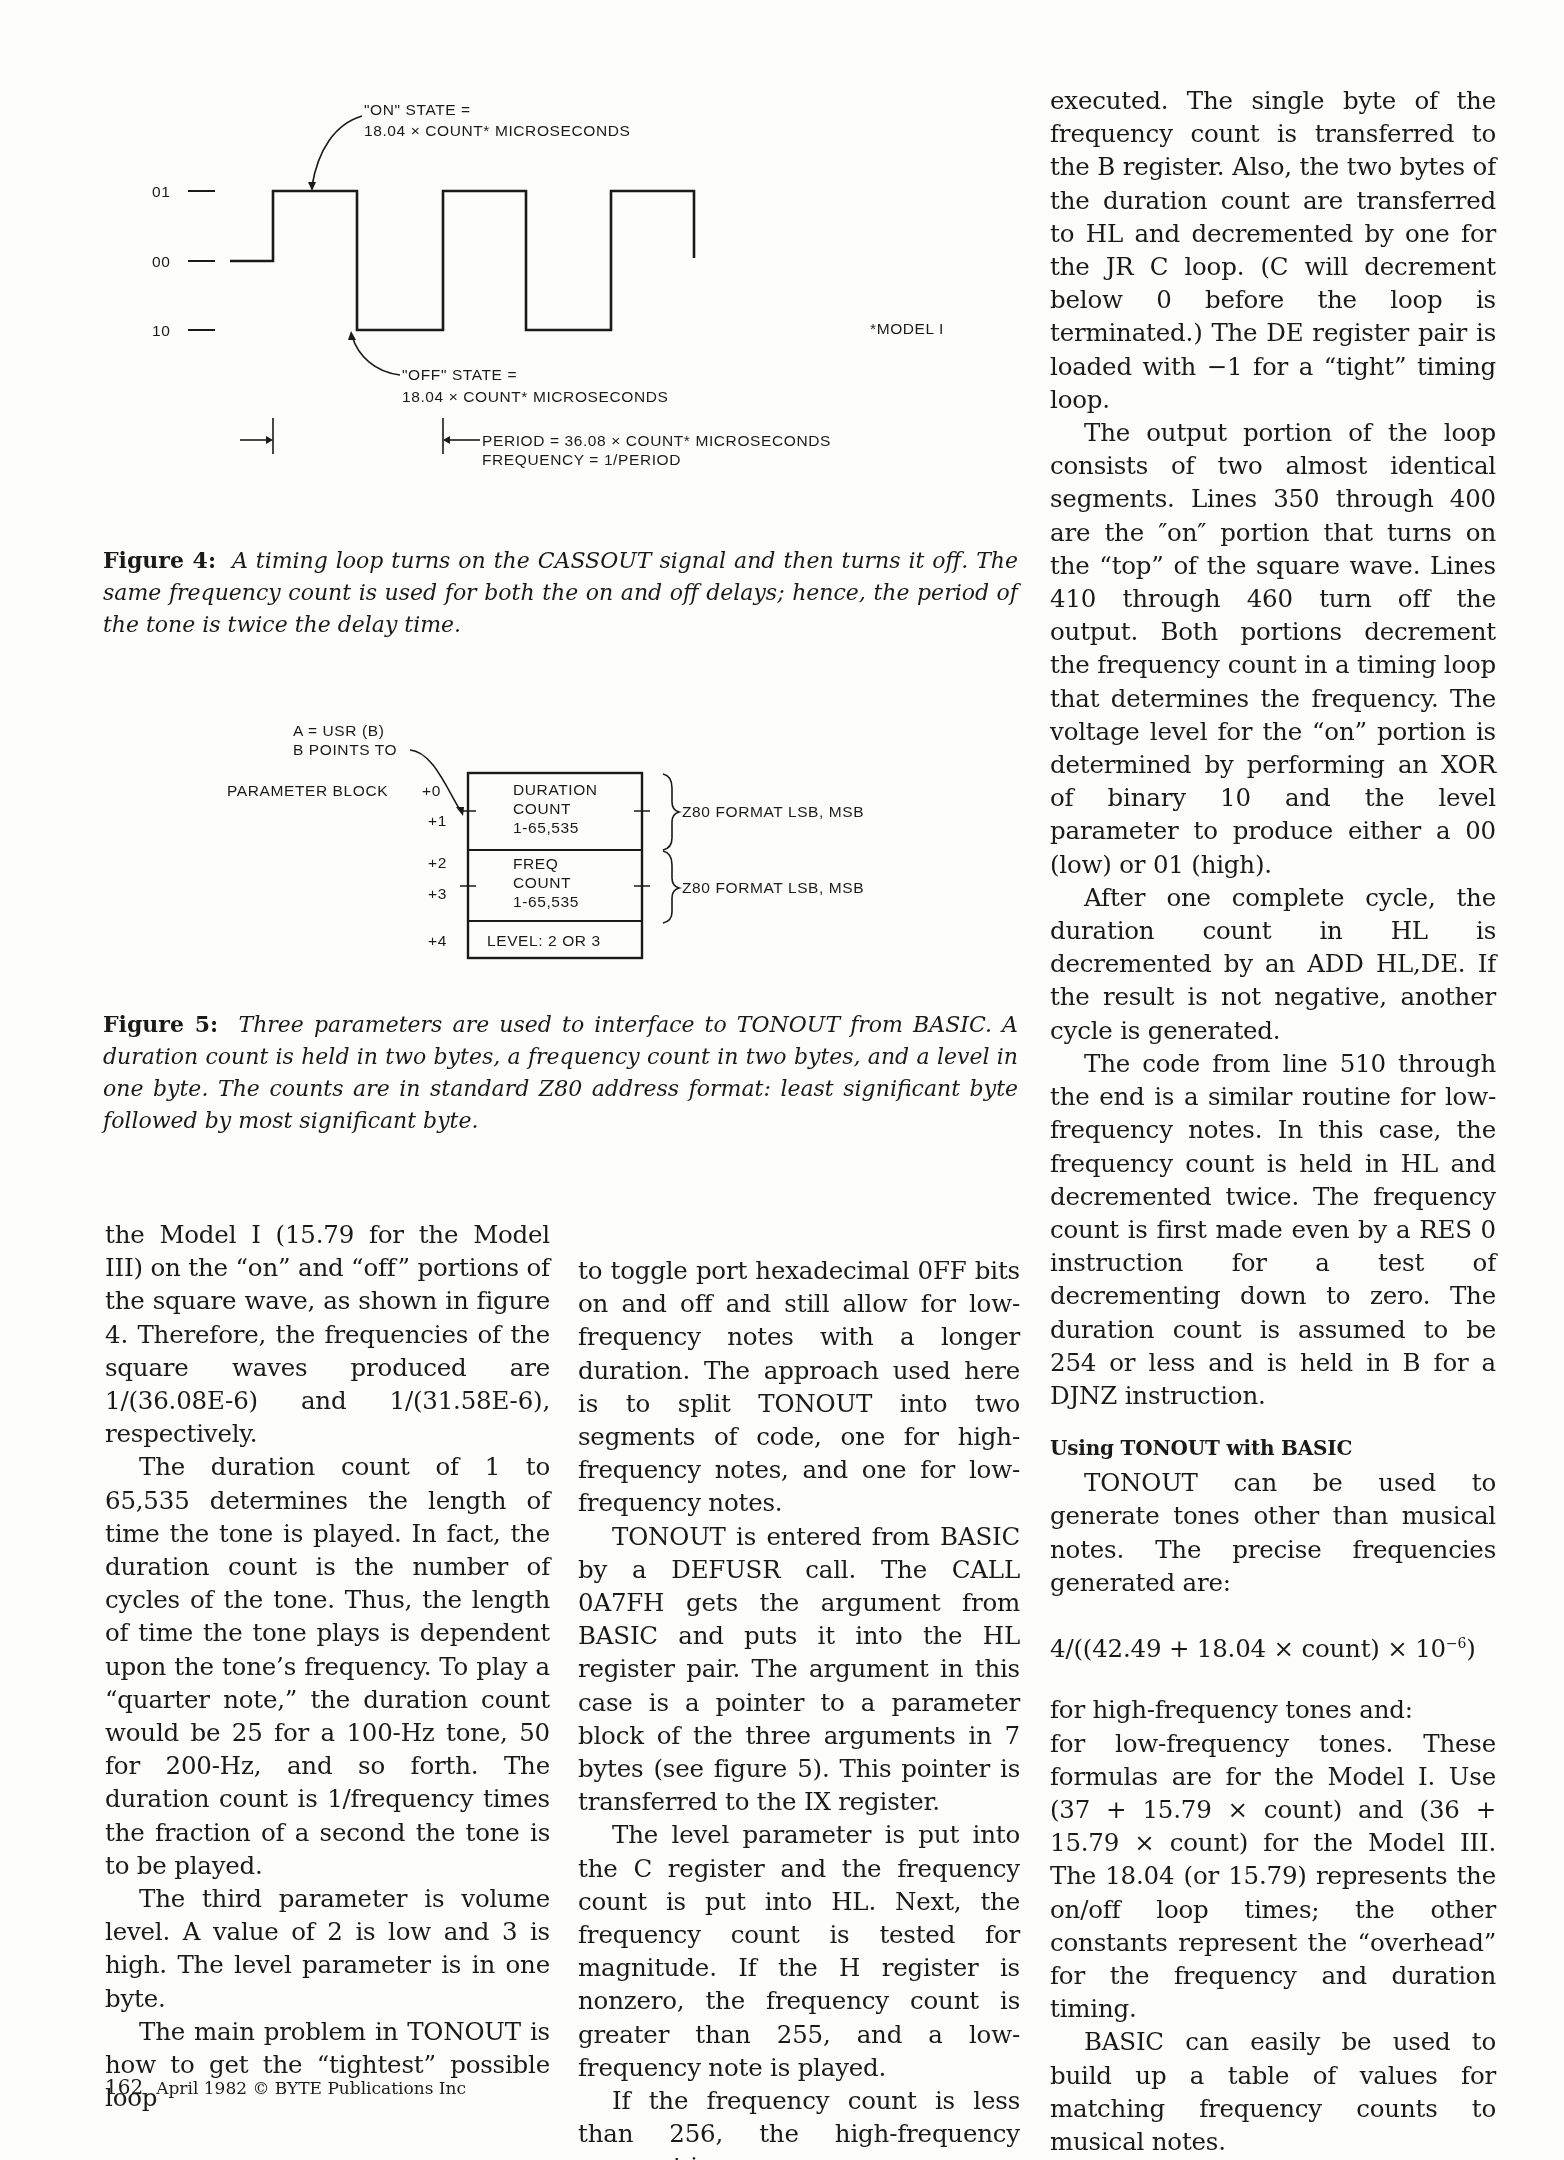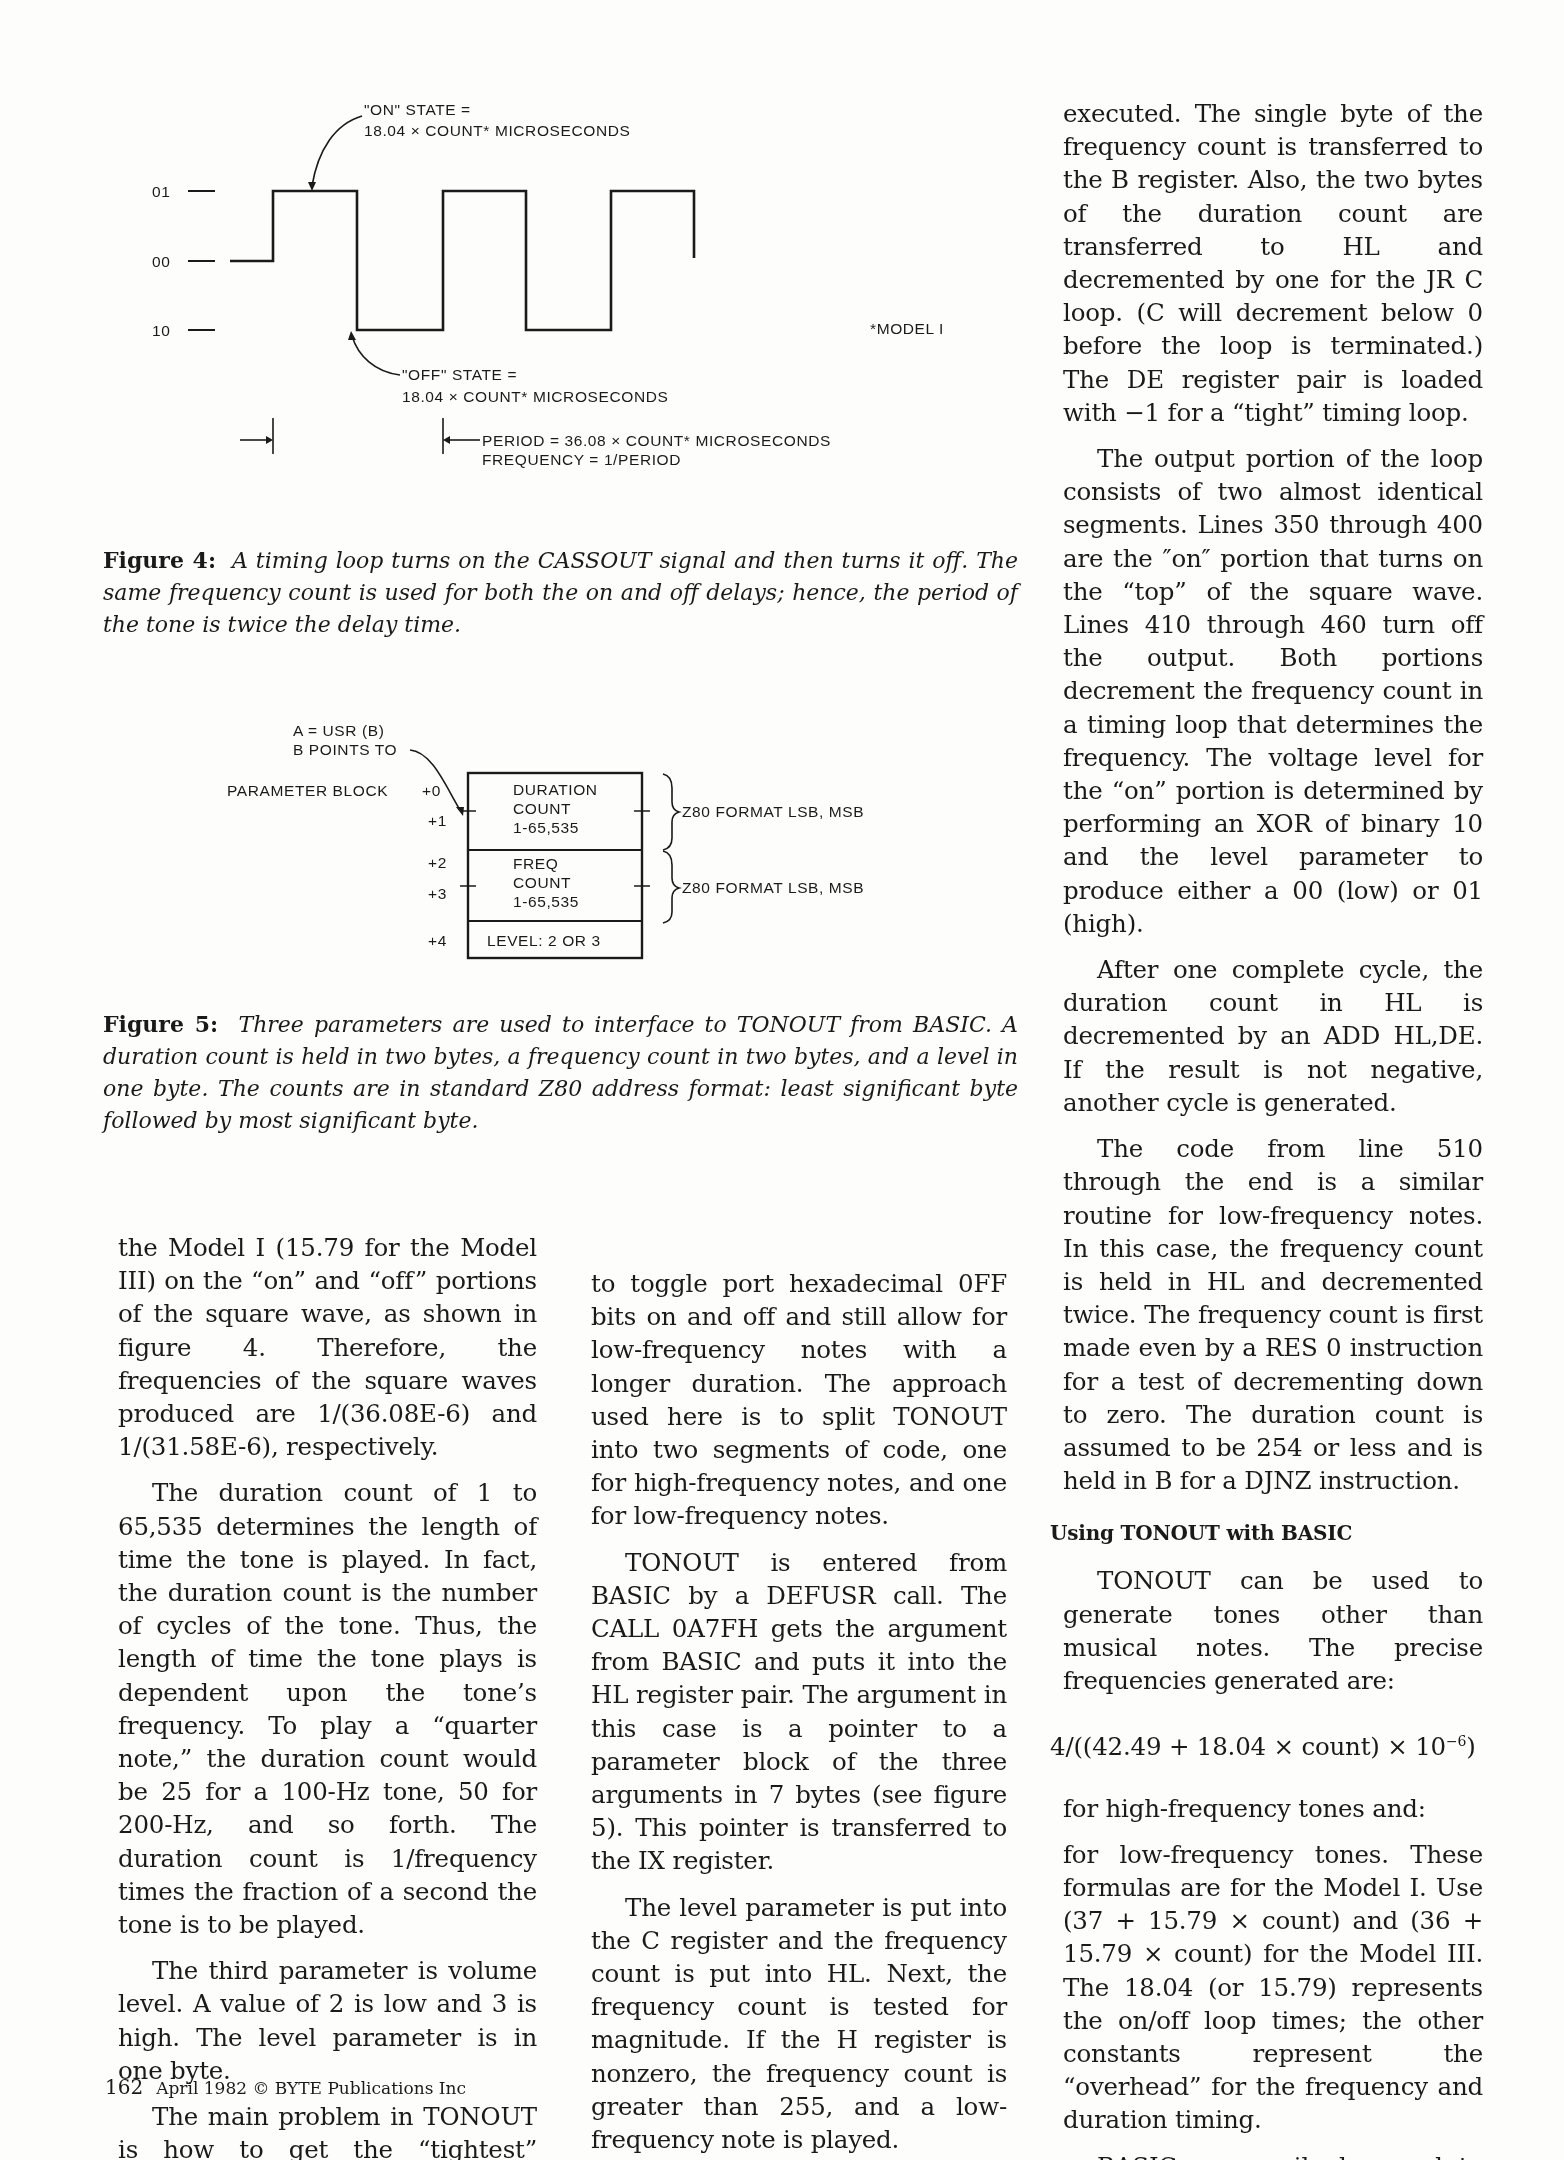--- a/index.html
+++ b/index.html
@@ -1,18 +1,18 @@
 <!DOCTYPE html>
 <html><head>
 <meta charset="utf-8">
 <style>
   html, body { margin:0; padding:0; background:#fdfdfb; }
   body { width:1564px; height:2160px; position:relative; overflow:hidden; color:#1a1a1a; }
   .col { position:absolute; font-family:"DejaVu Serif","Liberation Serif",serif; font-size:24.5px; line-height:33.2px; text-align:justify; letter-spacing:-0.2px; }
-  .col p { margin:13px; text-indent:0; }
+  .col p { margin:0; text-indent:0; }
   .col p.ind { text-indent:34px; }
   .col p.cont { text-indent:0; }
   .formula { text-align:left; margin:28px 0 28px 0 !important; }
   .formula sup { font-size:14px; }
   h2.section { font-family:"DejaVu Serif","Liberation Serif",serif; font-weight:bold; font-size:20px; margin:18px 0 0 0; line-height:36px; }
   .caption { position:absolute; font-family:"DejaVu Serif","Liberation Serif",serif; font-size:22px; line-height:32px; font-style:italic; text-align:justify; }
   .caption .lbl { font-style:normal; font-weight:bold; }
   .fig { position:absolute; }
   .figtext { font-family:"Liberation Sans","DejaVu Sans",sans-serif; font-size:15.5px; letter-spacing:0.6px; fill:#1a1a1a; }
   .footer { position:absolute; left:105px; top:2075px; font-family:"DejaVu Serif","Liberation Serif",serif; font-size:17px; }

